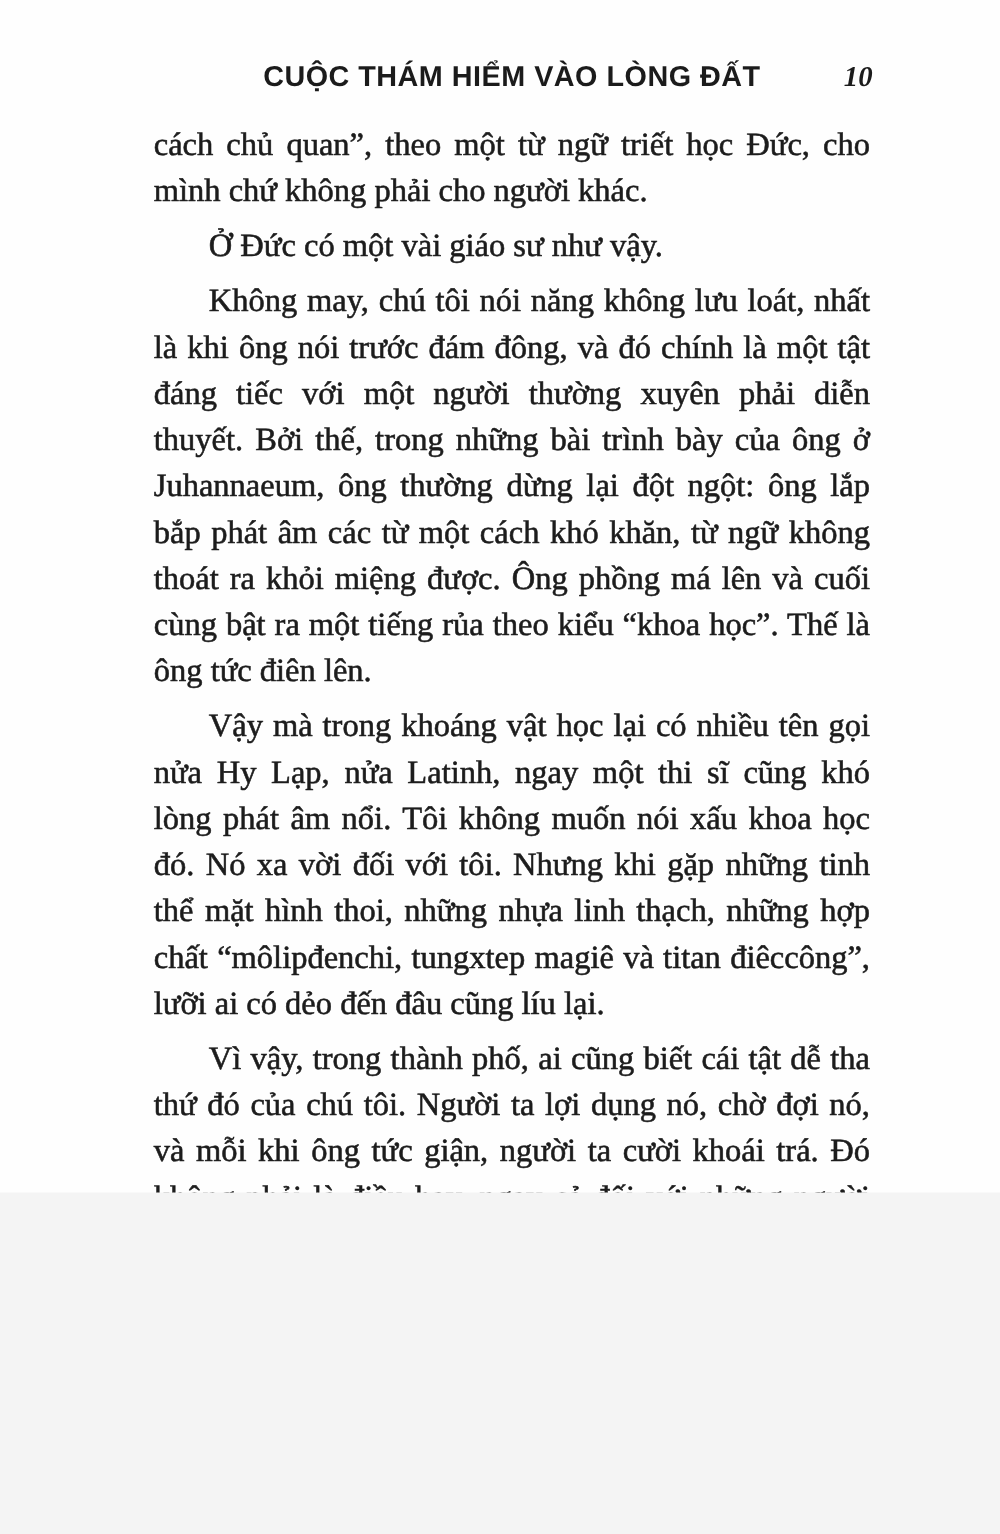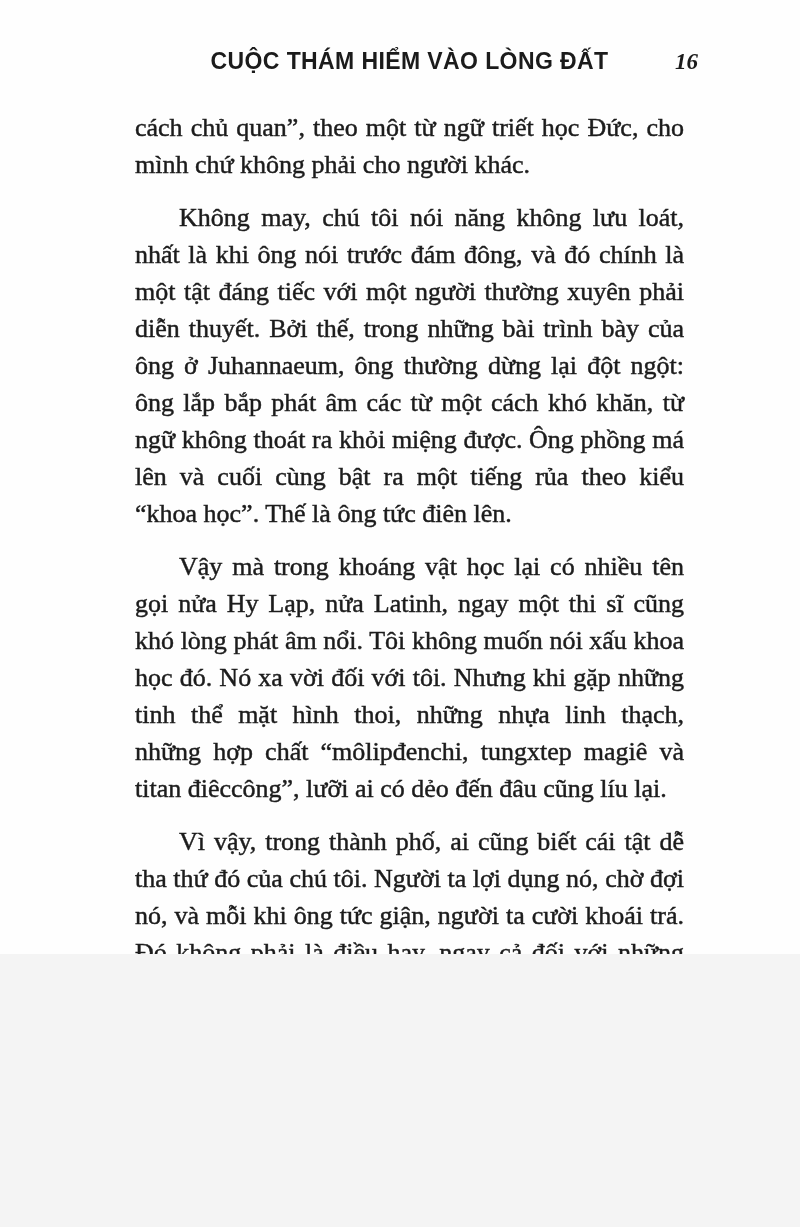--- a/index.html
+++ b/index.html
@@ -56,40 +56,41 @@
     left: 119px;
     top: 93px;
     width: 581px;
     font-size: 26px;
     line-height: 37px;
     color: #1c1c1c;
     -webkit-text-stroke: 0.45px #1c1c1c;
     text-align: justify;
   }
   .body-text p {
-    margin: 16px;
+    margin: 4px;
     text-indent: 44px;
   }
   .body-text p + p {
     margin-top: 7px;
   }
   .body-text p.first {
     text-indent: 0;
   }
   .body-text p.last {
     text-align-last: justify;
   }
 </style>
 </head>
 <body>
 
 <div class="page">
   <div class="running-header">
     <span class="running-title">CUỘC THÁM HIỂM VÀO LÒNG ĐẤT</span>
-    <span class="page-number">16</span>
+    <span class="page-number">10</span>
   </div>
   <div class="body-text" id="body-text">
       <p class="first">cách chủ quan”, theo một từ ngữ triết học Đức, cho mình chứ không phải cho người khác.</p>
+      <p>Ở Đức có một vài giáo sư như vậy.</p>
       <p>Không may, chú tôi nói năng không lưu loát, nhất là khi ông nói trước đám đông, và đó chính là một tật đáng tiếc với một người thường xuyên phải diễn thuyết. Bởi thế, trong những bài trình bày của ông ở Juhannaeum, ông thường dừng lại đột ngột: ông lắp bắp phát âm các từ một cách khó khăn, từ ngữ không thoát ra khỏi miệng được. Ông phồng má lên và cuối cùng bật ra một tiếng rủa theo kiểu “khoa học”. Thế là ông tức điên lên.</p>
       <p>Vậy mà trong khoáng vật học lại có nhiều tên gọi nửa Hy Lạp, nửa Latinh, ngay một thi sĩ cũng khó lòng phát âm nổi. Tôi không muốn nói xấu khoa học đó. Nó xa vời đối với tôi. Nhưng khi gặp những tinh thể mặt hình thoi, những nhựa linh thạch, những hợp chất “môlipđenchi, tungxtep magiê và titan điêccông”, lưỡi ai có dẻo đến đâu cũng líu lại.</p>
       <p class="last">Vì vậy, trong thành phố, ai cũng biết cái tật dễ tha thứ đó của chú tôi. Người ta lợi dụng nó, chờ đợi nó, và mỗi khi ông tức giận, người ta cười khoái trá. Đó không phải là điều hay, ngay cả đối với những người Đức. Và nếu luôn có đông người đến nghe</p>
     </div>
 </div>
 
 </body></html>

